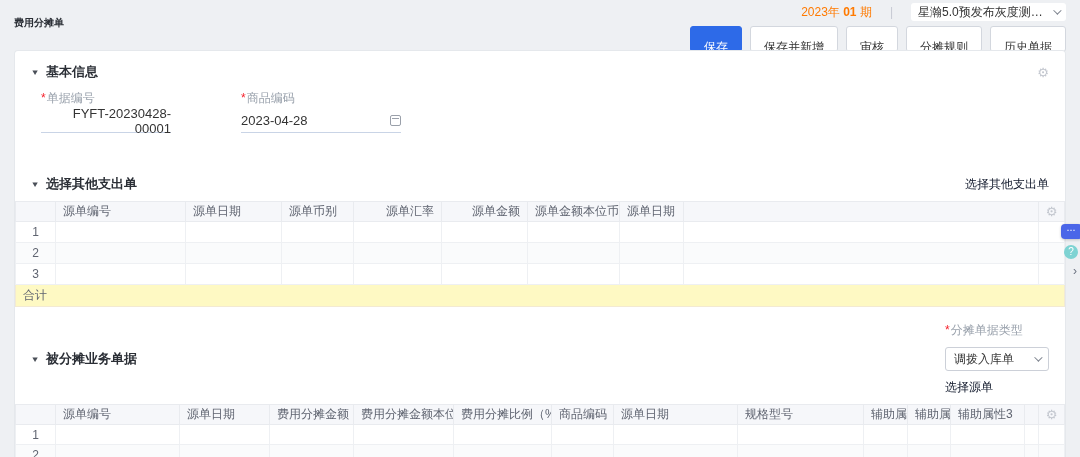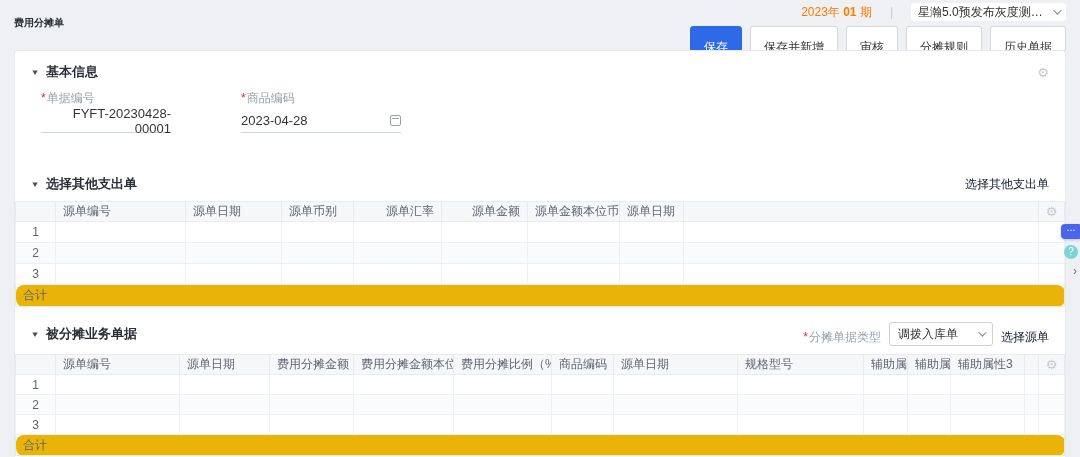--- a/index.html
+++ b/index.html
@@ -47,25 +47,25 @@
   .sec-expense { margin-top:42px; }
   .sec-business { margin-top:15px; }
   table { border-collapse:collapse; table-layout:fixed; width:100%; font-size:12px; margin-top:8px; }
   th { background:#f6f7fa; color:#5f6470; font-weight:normal; height:20px; border:1px solid #e9ebef; padding:0 7px; text-align:left; white-space:nowrap; overflow:hidden; }
   td { height:21px; border:1px solid #eef0f3; padding:0 7px; color:#5f6470; overflow:hidden; }
   .t2 td { height:20px; }
   tr.alt td { background:#fafbfc; }
   .rownum { text-align:center; color:#5f6470; }
   th.num, td.num { text-align:right; }
   th.gearcell { text-align:center; padding:0 2px; }
-  tr.total td { background:#eab308; border-color:#f3ead2; color:#5f6470; height:22px;border-radius:8px; }
+  tr.total td { background:#fef9c3; border-color:#f3ead2; color:#5f6470; height:22px; }
   .t2 tr.total td { height:21px; }
 
   
-  .type-ctl { display:flex; align-items:flex-end; gap:8px; }
+  .type-ctl { display:flex; align-items:flex-start; gap:8px;flex-direction:column; }
   .type-label { color:#98A0AB; }
   .select-box { display:flex; align-items:center; justify-content:space-between; gap:6px; border:1px solid #ccd0d8; border-radius:3px; height:24px; width:104px; padding:0 8px; cursor:pointer; color:#333; }
 
   
   .fabs { position:absolute; right:0; top:224px; display:flex; flex-direction:column; align-items:flex-end; gap:6px; z-index:5; }
   .fab-chat { width:21px; height:15px; background:#4a66e8; border-radius:4px; color:#fff; font-size:9px; line-height:13px; text-align:center; letter-spacing:1px; margin-right:-2px; cursor:pointer; box-shadow:0 1px 3px rgba(0,0,0,.2); }
   .fab-help { width:14px; height:14px; border-radius:50%; background:#7ed3d3; color:#fff; font-size:10px; line-height:14px; text-align:center; margin-right:2px; cursor:pointer; }
   .fab-expand { color:#6b7280; font-size:12px; margin-right:3px; cursor:pointer; line-height:1; }
 </style>
 </head>

